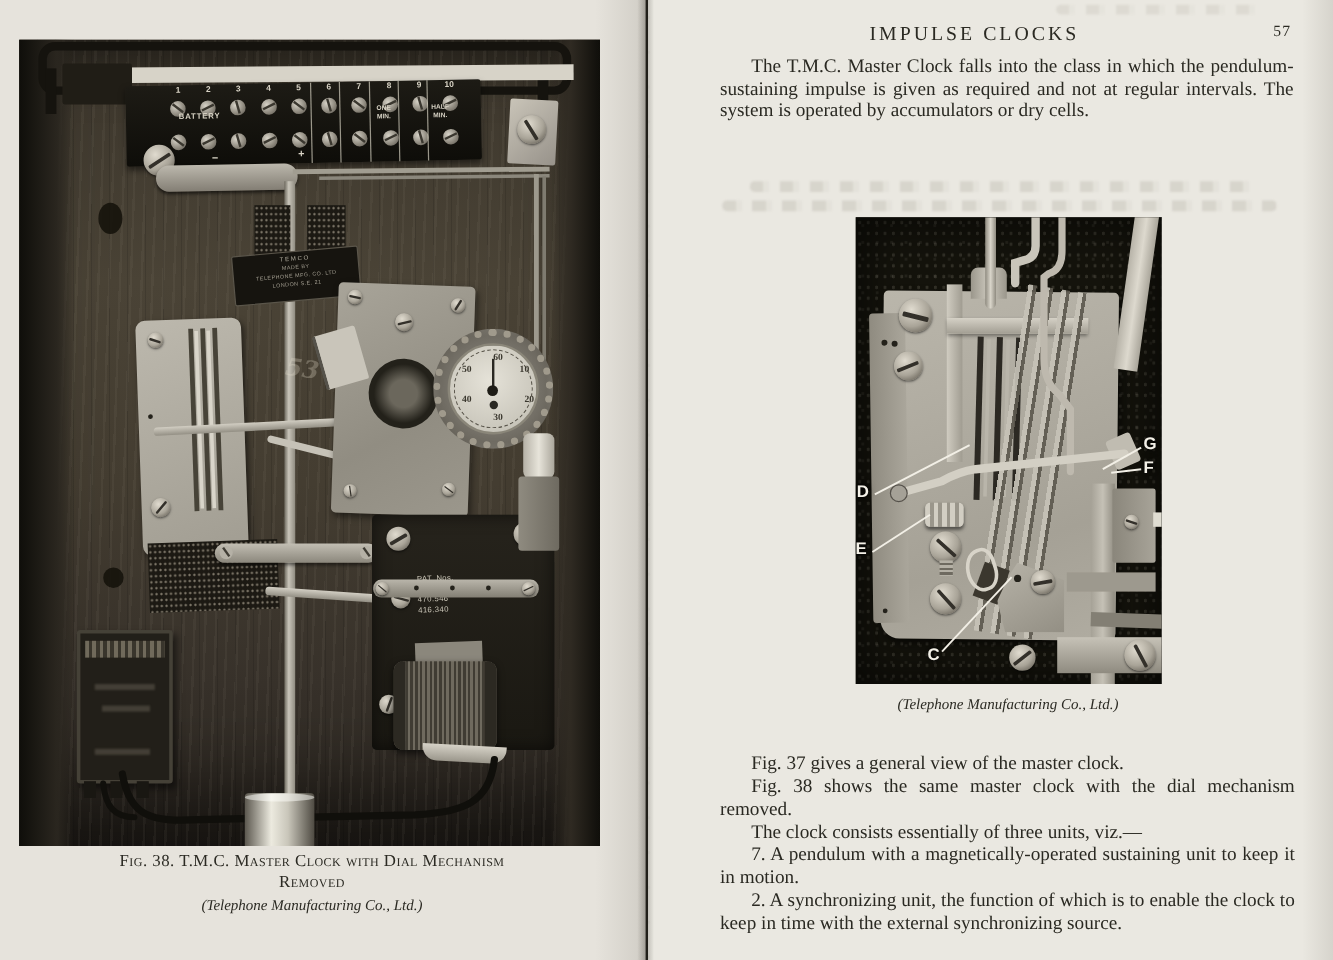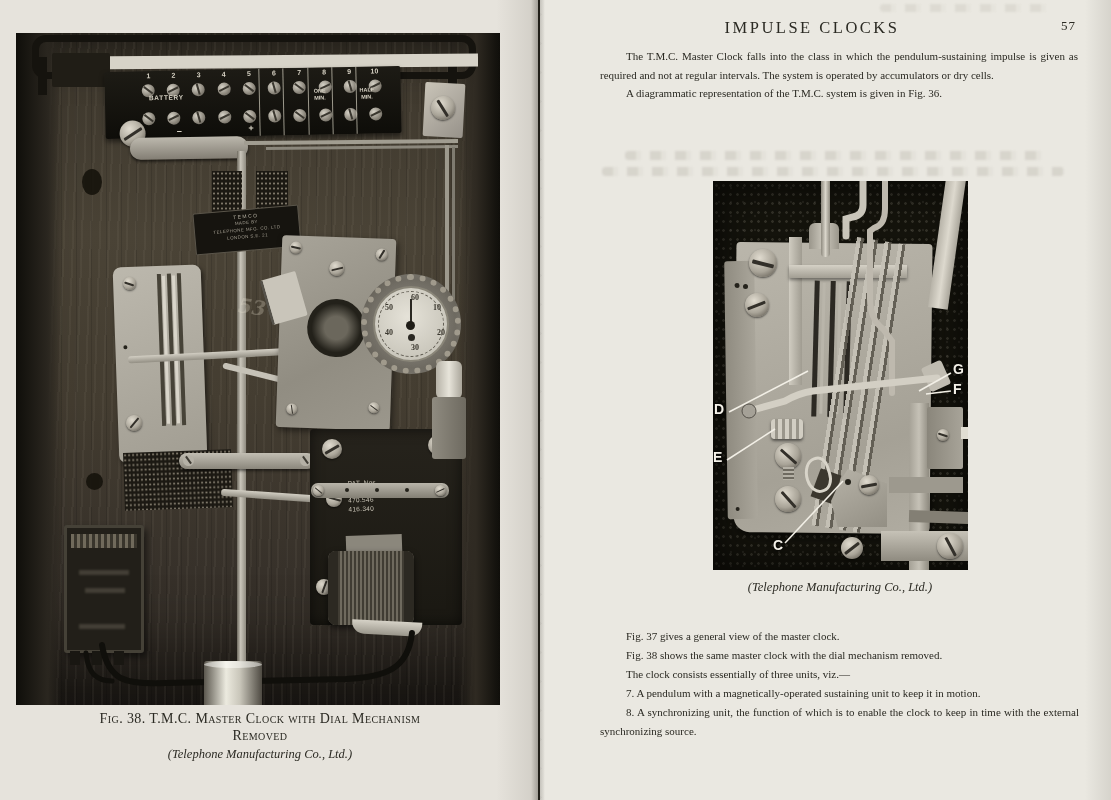--- a/index.html
+++ b/index.html
@@ -26,21 +26,21 @@
     background:radial-gradient(circle at 38% 32%, #e0dbcf, #a9a498 55%, #6d685e 85%, #4a463e);
     box-shadow:0 1px 2px rgba(0,0,0,.55);}
   .scw::after{content:"";position:absolute;left:10%;right:10%;top:45%;height:13%;
     background:#33302a;border-radius:1px;transform:rotate(var(--sr,30deg));}
   .hole{position:absolute;border-radius:50%;background:#24221b;}
   
   .rp-header{position:absolute;left:600px;top:18px;width:478px;height:22px;color:#2b2a23;}
   .rp-title{display:block;text-align:center;transform:translateX(-27px);
     font-size:16.5px;letter-spacing:2.5px;}
   .rp-pagenum{position:absolute;right:2px;top:0;font-size:13px;letter-spacing:1px;}
-  .rp-text{position:absolute;color:#2a2922;font-size:11px;text-align:justify;}
+  .rp-text{position:absolute;color:#2a2922;font-size:16px;text-align:justify;}
   .rp-text p{margin:0;}
   .rp-text p.ind{text-indent:26px;}
   .rp-text-top{left:600px;top:47px;width:478px;line-height:18.5px;}
   .rp-text-bottom{left:600px;top:627px;width:479px;line-height:19px;}
   .ghost{position:absolute;border-radius:4px;filter:blur(1.1px);
     background:repeating-linear-gradient(90deg, rgba(125,118,104,.17) 0 11px, rgba(125,118,104,.05) 11px 16px, transparent 16px 25px);}
   .ghost1{left:625px;top:151px;width:425px;height:9px;}
   .ghost2{left:602px;top:167px;width:462px;height:9px;}
   .ghost3{left:880px;top:4px;width:170px;height:8px;opacity:.7;}
   
@@ -435,21 +435,20 @@
   <div class="page-right"></div>
 
   <div class="rp-header">
     <span class="rp-title">IMPULSE CLOCKS</span>
     <span class="rp-pagenum">57</span>
   </div>
   <div class="ghost ghost3"></div>
 
   <div class="rp-text rp-text-top">
     <p class="ind">The T.M.C. Master Clock falls into the class in which the pendulum-sustaining impulse is given as required and not at regular intervals.  The system is operated by accumulators or dry cells.</p>
-    <p class="ind">A diagrammatic representation of the T.M.C. system is given in Fig. 36.</p>
   </div>
   <div class="ghost ghost1"></div>
   <div class="ghost ghost2"></div>
 
   <div class="photo39">
     <div class="f39-baseplate"></div>
     <div class="f39-leftstrip">
       <span class="hole" style="left:10px;top:22px;width:5px;height:5px"></span>
       <span class="hole" style="left:8px;top:246px;width:4px;height:4px"></span>
     </div>
@@ -519,18 +518,18 @@
 
   <div class="cap cap39">
     <span class="cr">(Telephone Manufacturing Co., Ltd.)</span>
   </div>
 
   <div class="rp-text rp-text-bottom">
     <p class="ind">Fig. 37 gives a general view of the master clock.</p>
     <p class="ind">Fig. 38 shows the same master clock with the dial mechanism removed.</p>
     <p class="ind">The clock consists essentially of three units, viz.—</p>
     <p class="ind">7.  A pendulum with a magnetically-operated sustaining unit to keep it in motion.</p>
-    <p class="ind">8.  A synchronizing unit, the function of which is to enable the clock to keep in time with the external synchronizing source.</p>
+    <p class="ind">2.  A synchronizing unit, the function of which is to enable the clock to keep in time with the external synchronizing source.</p>
   </div>
 
   <div class="gutter"></div>
   <div class="gutter-line"></div>
 </div>
 
 </body></html>

